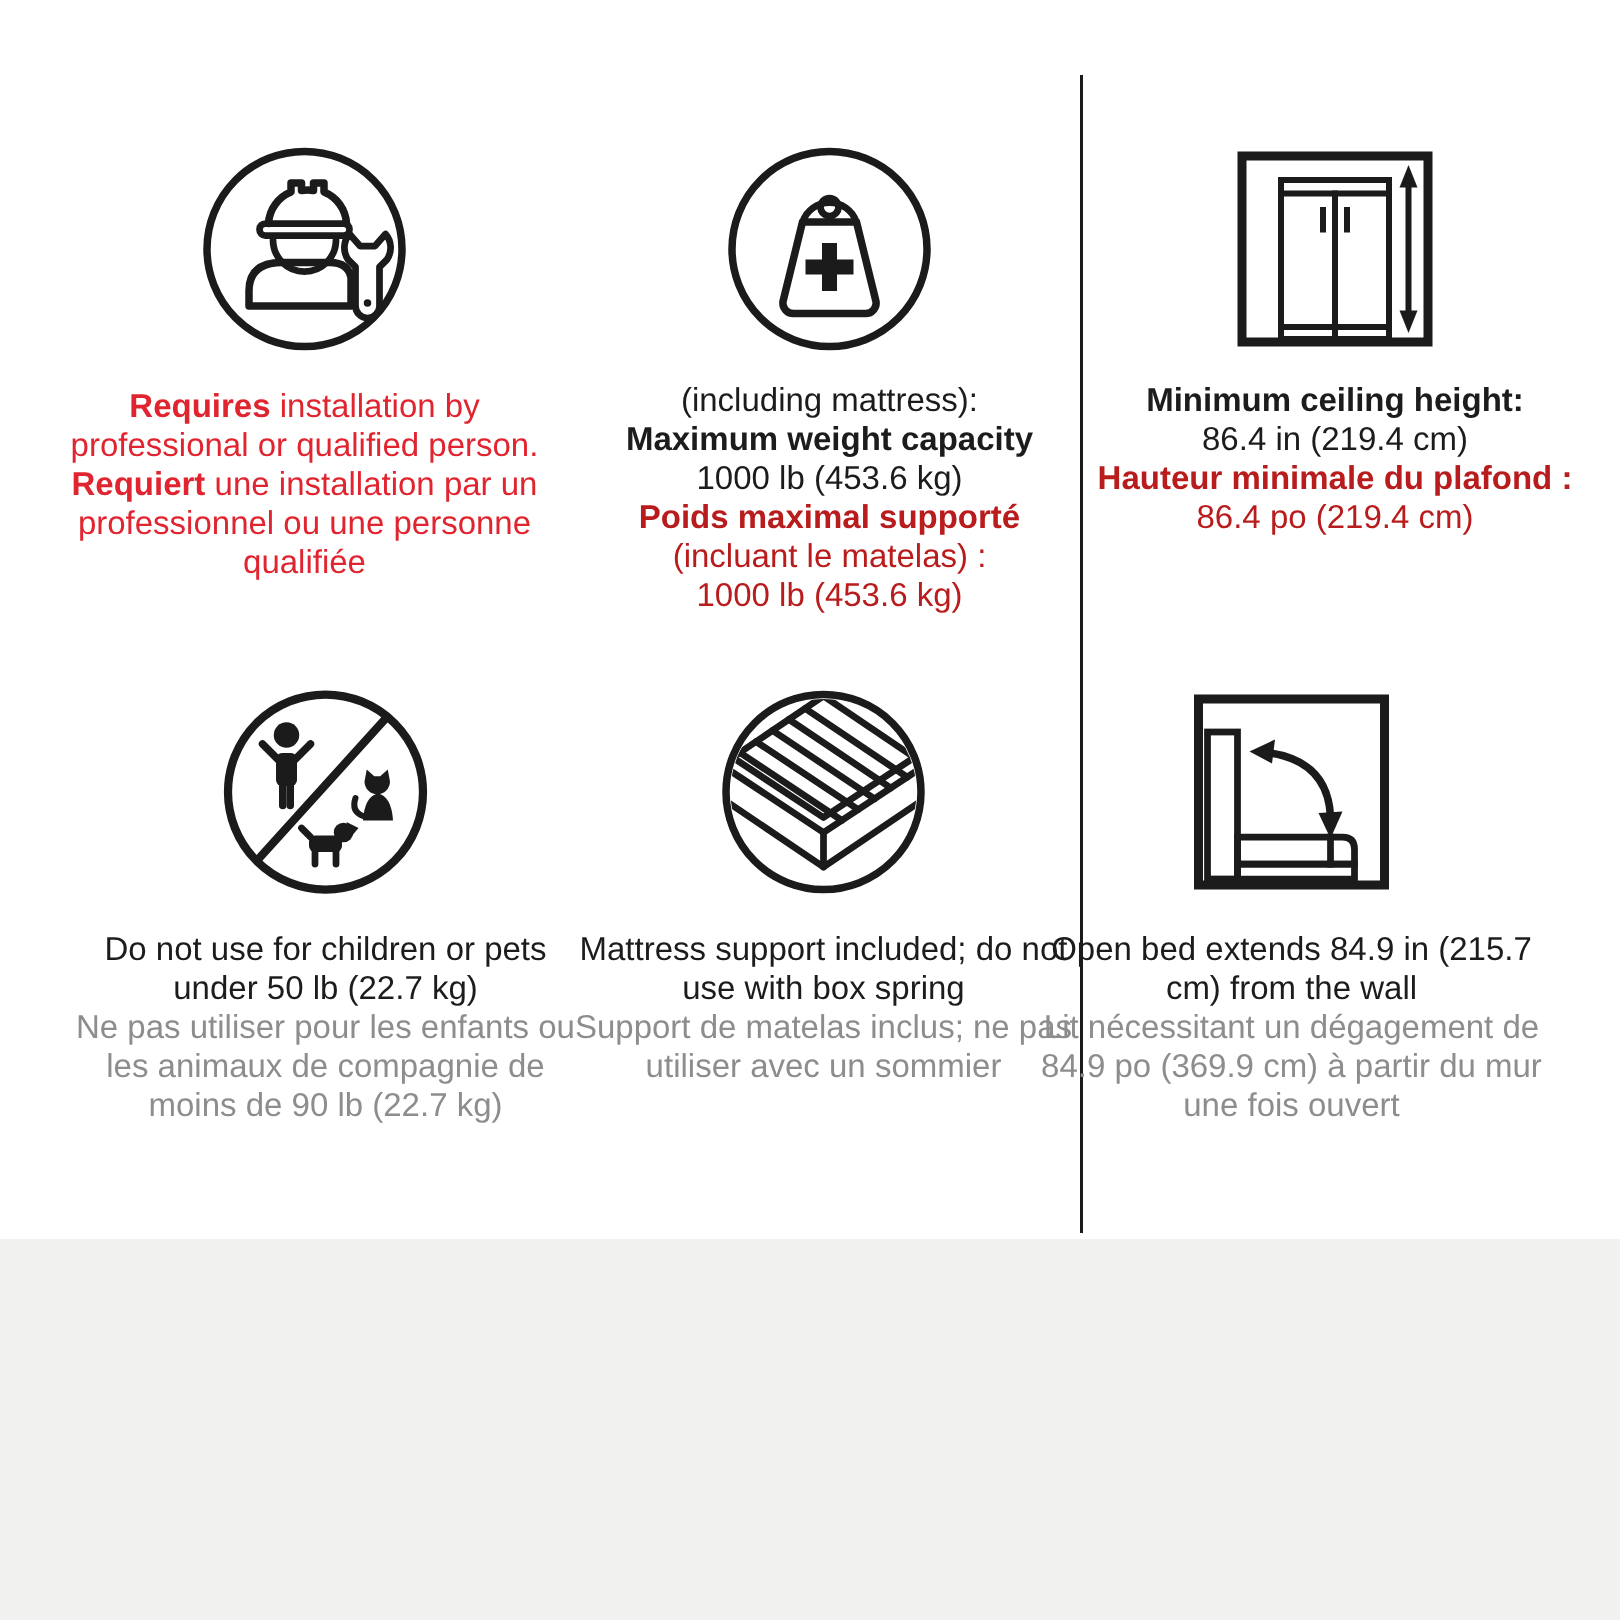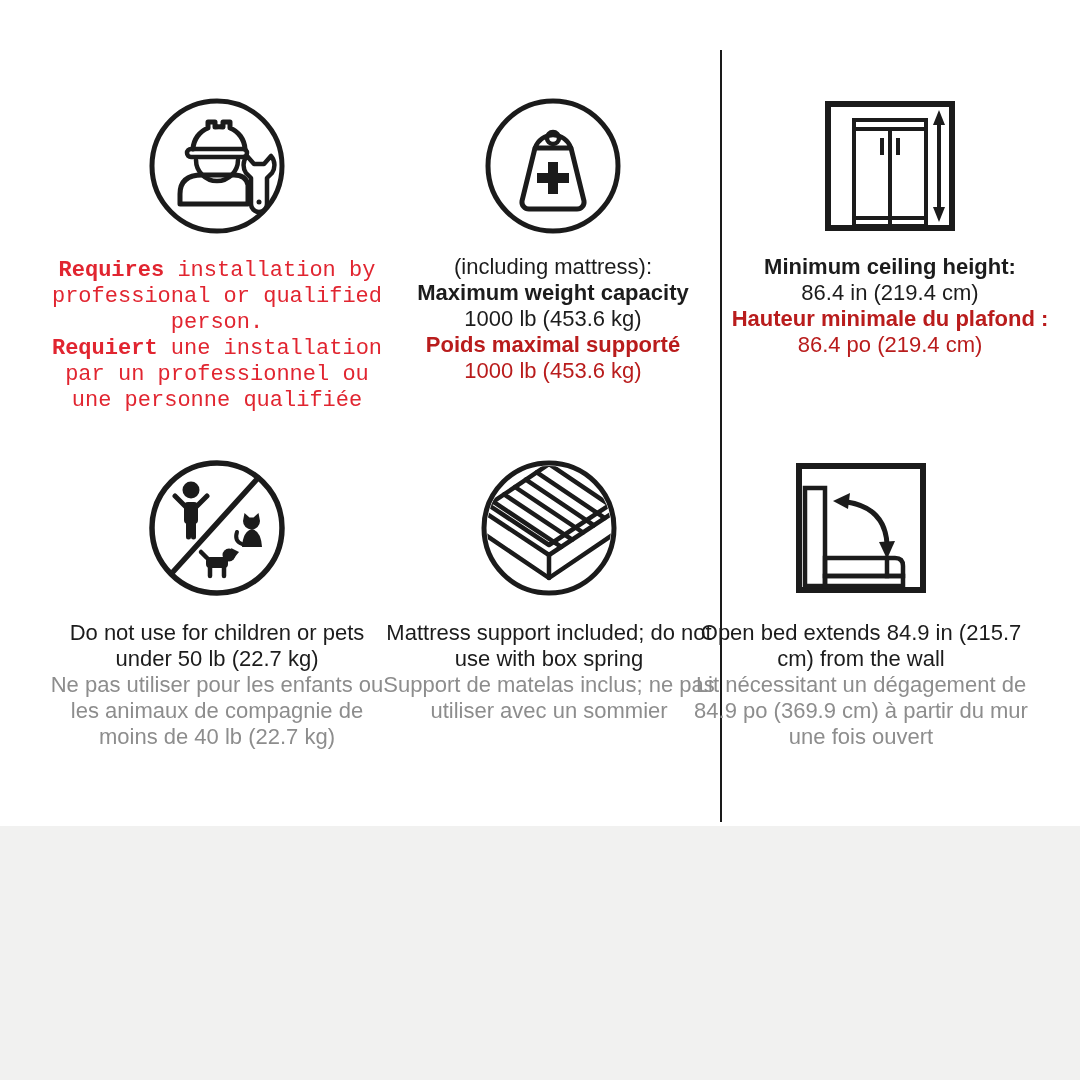--- a/index.html
+++ b/index.html
@@ -2,21 +2,21 @@
 <html><head>
 <meta charset="utf-8">
 <style>
   html,body{margin:0;padding:0;background:#ffffff;}
   .canvas{
     position:relative;width:1080px;height:1080px;background:#ffffff;
     font-family:"Liberation Sans",sans-serif;color:#1c1c1c;overflow:hidden;
   }
   .divider{position:absolute;left:720px;top:50px;width:2px;height:772px;background:#1a1a1a;}
   .cell{position:absolute;text-align:center;}
-  #c-install{left:42px;top:96px;width:350px;font-family:Liberation Mono, monospace;}
+  #c-install{left:28px;top:96px;width:350px;}
   #c-weight{left:382px;top:96px;width:342px;}
   #c-ceiling{left:712px;top:96px;width:356px;}
   #c-children{left:42px;top:458px;width:350px;}
   #c-support{left:378px;top:458px;width:342px;}
   #c-openbed{left:683px;top:458px;width:356px;text-align:center;}
   .icon-wrap{display:flex;justify-content:center;margin-bottom:18px;}
   .txt,.line{font-size:22px;line-height:26px;}
   .b{font-weight:bold;}
   b{font-weight:bold;}
   .gray{color:#b91c1c;}
@@ -65,20 +65,21 @@
         <path d="M52 52 a19 19 0 0 1 36 0" stroke-width="4.5"></path>
         <circle cx="70" cy="42" r="6" stroke-width="4.5"></circle>
         <path d="M52 52 h36 l13 53 a7 7 0 0 1 -7 8 h-48 a7 7 0 0 1 -7 -8 z"></path>
         <path d="M65 66 h10 v11 h11 v10 h-11 v11 h-10 v-11 h-11 v-10 h11 z" fill="#1b1b1b" stroke="none"></path>
       </svg>
     </div>
     <div class="line">(including mattress):</div>
     <div class="line b">Maximum weight capacity</div>
     <div class="line">1000 lb (453.6 kg)</div>
     <div class="line b gray">Poids maximal supporté</div>
+    <div class="line gray">(incluant le matelas) :</div>
     <div class="line gray">1000 lb (453.6 kg)</div>
   </section>
 
   <section class="cell" id="c-ceiling">
     <div class="icon-wrap">
       <svg width="140" height="140" viewBox="0 0 140 140" fill="none" stroke="#1b1b1b" stroke-width="6" stroke-linecap="square" stroke-linejoin="miter">
         <rect x="8" y="8" width="124" height="124"></rect>
         <rect x="34" y="24" width="72" height="106" stroke-width="4"></rect>
         <line x1="34" y1="33" x2="106" y2="33" stroke-width="4"></line>
         <line x1="70" y1="33" x2="70" y2="130" stroke-width="4"></line>
@@ -113,21 +114,21 @@
         <rect x="59" y="99" width="22" height="11" rx="4" fill="#1b1b1b" stroke="none"></rect>
         <circle cx="82" cy="97" r="6.5" fill="#1b1b1b" stroke="none"></circle>
         <path d="M84 90 l8 4 -5 6 z" fill="#1b1b1b" stroke="none"></path>
         <line x1="63" y1="109" x2="63" y2="118" stroke-width="4.5"></line>
         <line x1="77" y1="109" x2="77" y2="118" stroke-width="4.5"></line>
         <line x1="60" y1="100" x2="54" y2="94" stroke-width="4.5"></line>
       </svg>
     </div>
     <p class="txt">
       <span class="en-block">Do not use for children or pets under 50 lb (22.7 kg)</span>
-      <span class="fr-block">Ne pas utiliser pour les enfants ou les animaux de compagnie de moins de 40 lb (22.7 kg)</span>
+      <span class="fr-block">Ne pas utiliser pour les enfants ou les animaux de compagnie de moins de 90 lb (22.7 kg)</span>
     </p>
   </section>
 
   <section class="cell" id="c-support">
     <div class="icon-wrap">
       <svg width="140" height="140" viewBox="0 0 140 140" fill="none" stroke="#1b1b1b" stroke-width="5" stroke-linecap="round" stroke-linejoin="round">
         <defs>
             <clipPath id="slatclip">
               <circle cx="70" cy="70" r="62"></circle>
             </clipPath>

